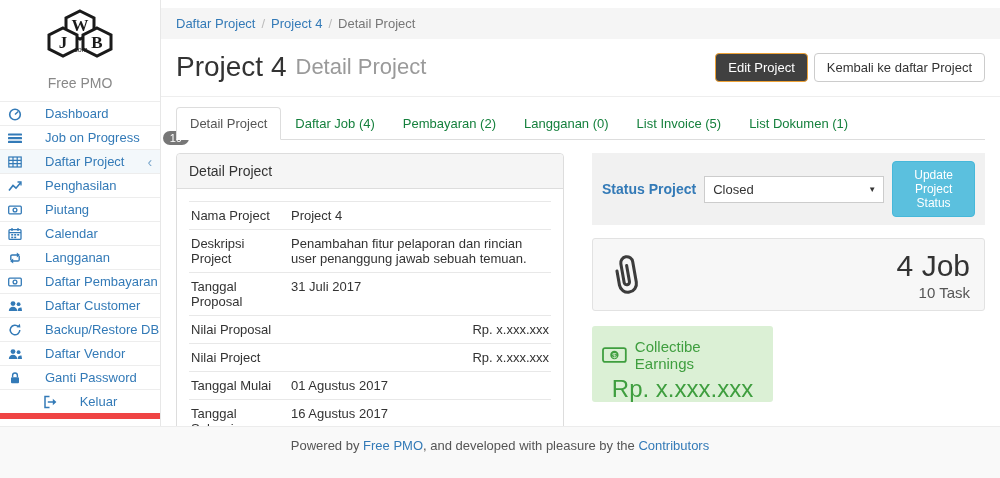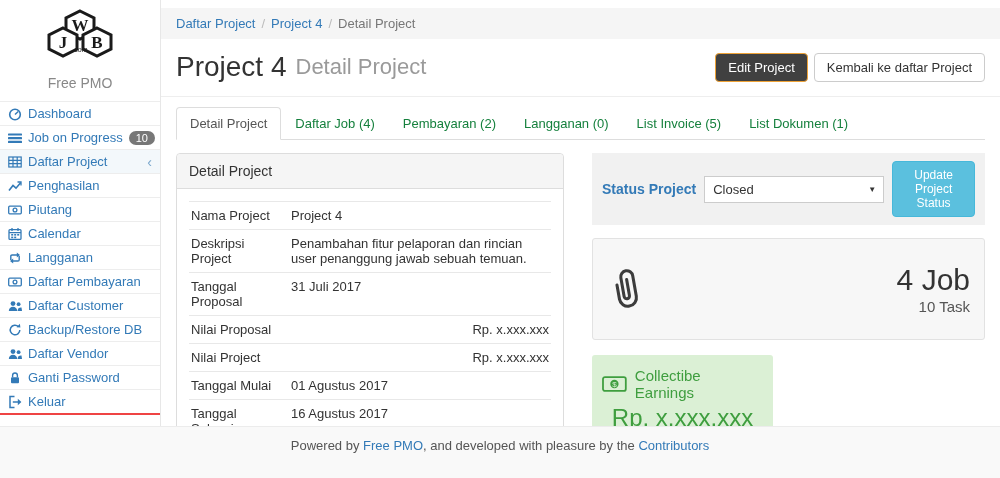--- a/index.html
+++ b/index.html
@@ -5,23 +5,23 @@
   * { margin:0; padding:0; box-sizing:border-box; }
   html,body { width:1000px; height:478px; overflow:hidden; background:#fff;
     font-family:"Liberation Sans","DejaVu Sans",sans-serif; font-size:14px; color:#333; }
 
   
   .sidebar { position:absolute; left:0; top:0; width:161px; height:426px;
     background:#fff; border-right:1px solid #e7e7e7; }
   .logo-block { text-align:center; padding:8px 0 10px; }
   .brand-name { color:#888; font-size:14px; margin-top:2px; }
   .menu { list-style:none; }
-  .menu li { display:flex; align-items:center; gap:6px; padding:4px 8px;
+  .menu li { display:flex; align-items:center; gap:23px; padding:4px 8px;
     border-top:1px solid #ededed; color:#337ab7; font-size:13px; cursor:pointer; white-space:nowrap; }
-  .menu li:last-child { border-bottom:2px solid #ef4444; }
+  .menu li:last-child { border-bottom:6px solid #ef4444;justify-content:center; }
   .menu li.active { background:#f3f8fb; }
   .menu .ic { flex:0 0 14px; height:14px; display:inline-block; }
   .badge { margin-left:auto; background:#777; color:#fff; font-size:11px;
     padding:1px 7px; border-radius:10px; }
   .chev { margin-left:auto; color:#7aa7cc; font-size:14px; line-height:1; }
 
   
   .main { margin-left:161px; position:relative; }
   .breadcrumb { background:#f5f5f5; margin-top:8px; padding:8px 15px; font-size:13px; color:#777; }
   .breadcrumb a { color:#337ab7; text-decoration:none; }
@@ -64,21 +64,21 @@
     font-family:"Liberation Sans",sans-serif; }
   .select-wrap .caret { position:absolute; right:8px; top:9px; font-size:8px; color:#333; pointer-events:none; }
   .btn-info { background:#5bc0de; border-color:#46b8da; color:#fff; font-size:12px; padding:6px 10px; }
 
   .cards { margin-top:13px; }
   .cards .row1 { display:flex; gap:25px; }
   .card { border-radius:3px; padding:10px 14px; display:flex; align-items:center; }
   .card-progress { width:181px; height:79px; background:#d4ebf6; color:#31708f; gap:10px; }
   .card-progress .num { font-size:27px; }
   .card-progress .cap { font-size:15px; text-align:center; margin-top:1px; }
-  .card-jobs { flex:1; height:102px; background:#f7f7f7; border:1px solid #e2e2e2; color:#333; }
+  .card-jobs { flex:1; height:73px; background:#f7f7f7; border:1px solid #e2e2e2; color:#333; }
   .card-jobs .txt { margin-left:auto; text-align:right; }
   .card-jobs .num { font-size:30px; line-height:1.1; }
   .card-jobs .cap { font-size:15px; color:#555; margin-top:2px; }
   .clip { transform:rotate(-10deg); }
   .card-earn { width:181px; height:76px; background:#dbf0d5; color:#3f9e3f; margin-top:15px;
     display:block; padding:12px 10px 8px; }
   .card-earn .top { display:flex; align-items:center; gap:8px; font-size:15px; }
   .card-earn .num { font-size:24px; text-align:center; margin-top:3px; }
 
   

